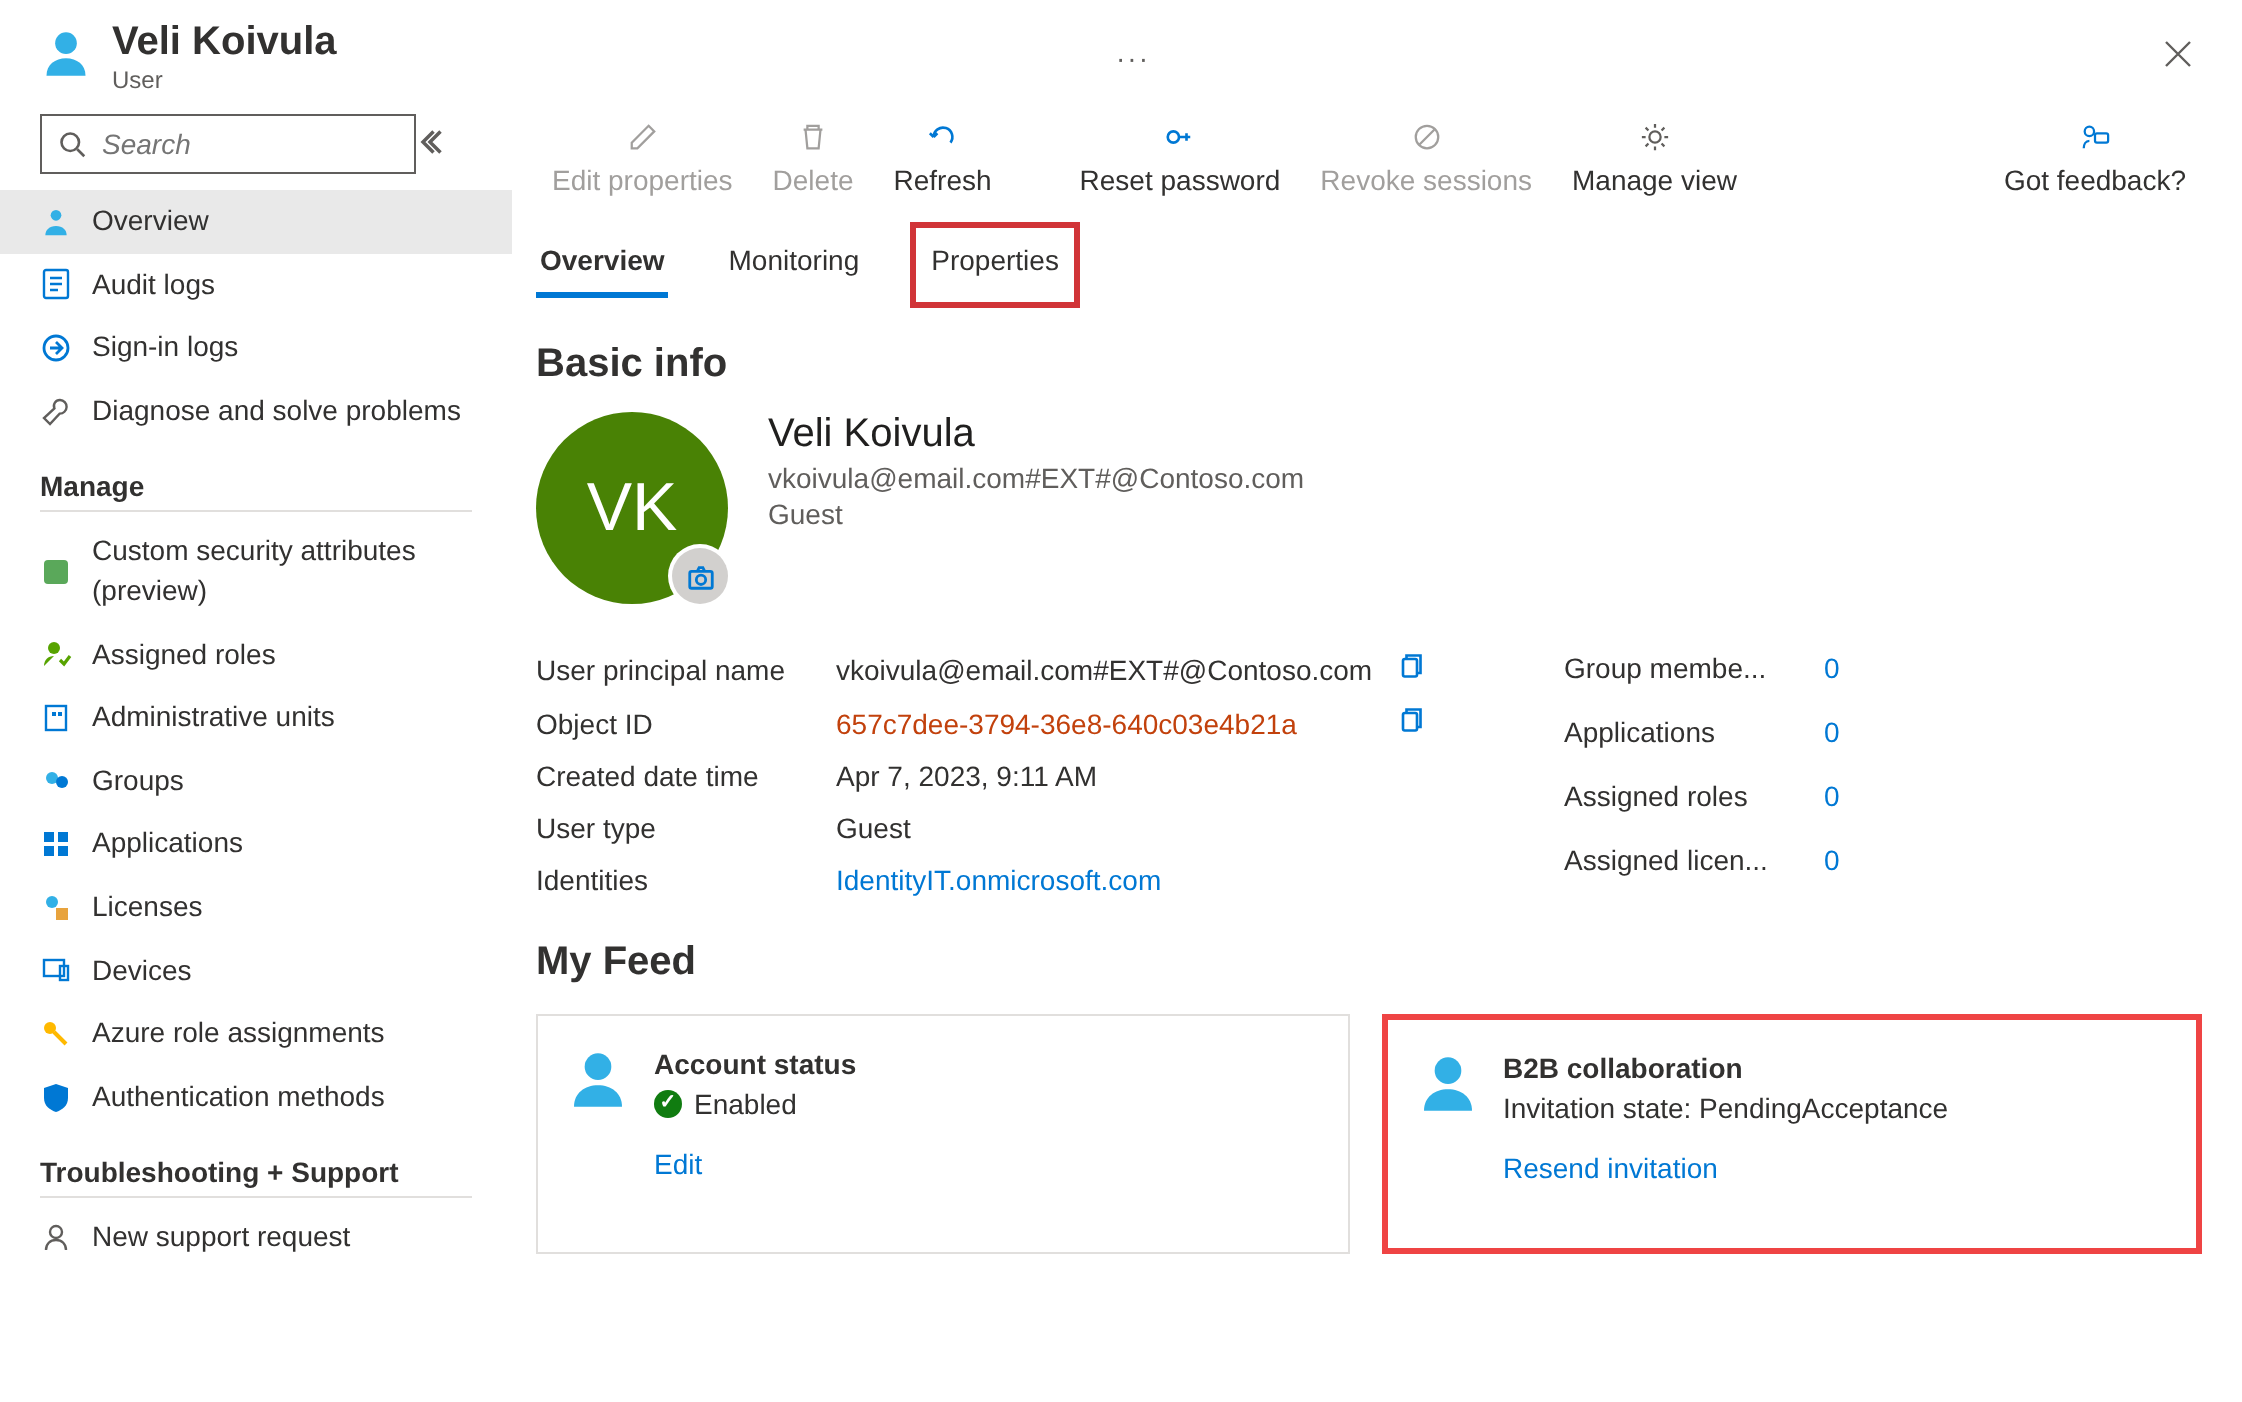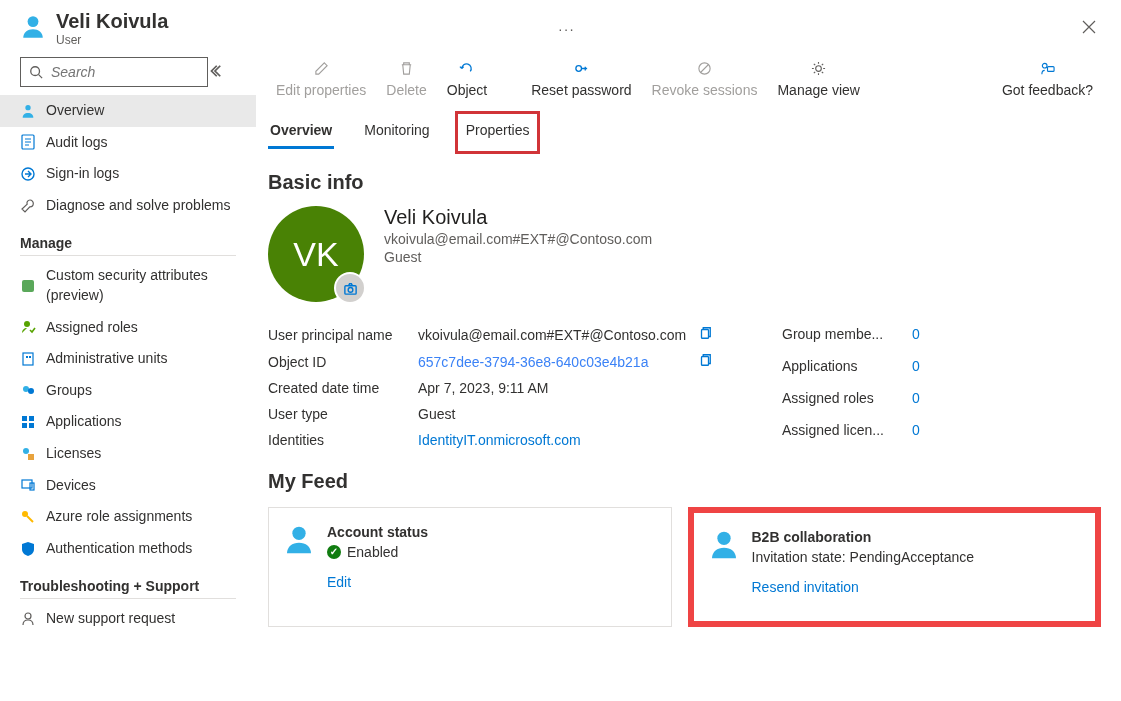--- a/index.html
+++ b/index.html
@@ -102,35 +102,35 @@
   }
   .avatar-edit svg { width:15px; height:15px; stroke:#0078d4; fill:none; stroke-width:1.5;}
   .user-name { font-size:20px; color:#201f1e; }
   .user-email { font-size:14px; color:#605e5c; margin-top:2px;}
   .user-type { font-size:14px; color:#605e5c; margin-top:2px;}
 
   .info-cols { display:flex; gap: 60px; margin-top: 24px; }
   .info-grid { display:grid; grid-template-columns: 150px 280px 24px; row-gap:10px; align-items:center; font-size:14px;}
   .info-label { color:#323130; }
   .info-value { color:#323130; }
-  .info-value.muted { color:#3b82f6; }
+  .info-value.muted { color:#c2410c; }
   .info-value.link { color:#0078d4; cursor:pointer; }
   .copy-btn svg { width:14px; height:14px; stroke:#0078d4; fill:none; stroke-width:1.5; cursor:pointer;}
 
   .stats-grid { display:grid; grid-template-columns: 130px 40px; row-gap:6px; font-size:14px;}
   .stat-label { color:#323130; white-space:nowrap; overflow:hidden; text-overflow:ellipsis; }
   .stat-val { color:#0078d4; cursor:pointer;}
 
   .feed-cards { display:flex; gap:16px; margin-top:14px;}
   .card {
     flex:1; border:1px solid #e1dfdd; padding:16px 18px 14px 14px;
     display:flex; gap:12px;
     min-height:120px;
   }
-  .card.highlight { border: 6px solid #ef4444; }
+  .card.highlight { border: 3px solid #ef4444; }
   .card-icon svg { width:32px; height:32px; }
   .card-title { font-weight:600; font-size:14px; margin-bottom:4px;}
   .card-sub { font-size:14px; display:flex; align-items:center; gap:6px;}
   .card-link { color:#0078d4; cursor:pointer; margin-top:14px; display:inline-block; font-size:14px;}
   .check-icon {
     width:14px; height:14px; border-radius:50%; background:#107c10;
     display:inline-flex; align-items:center; justify-content:center;
   }
   .check-icon::after { content:"✓"; color:#fff; font-size:10px; font-weight:bold; line-height:1;}
 </style>
@@ -324,21 +324,21 @@
       <div class="tool-btn disabled">
         <svg viewBox="0 0 16 16">
             <path d="M3 4h10M5 4V2h6v2M4 4l1 10h6l1-10" fill="none" stroke="#a19f9d" stroke-width="1.2"></path>
           </svg>
         <span>Delete</span>
       </div>
       <div class="tool-btn">
         <svg viewBox="0 0 16 16">
             <path d="M3 8a5 5 0 119 3M3 8l-2-2m2 2l2-2" fill="none" stroke="#0078d4" stroke-width="1.4"></path>
           </svg>
-        <span>Object</span>
+        <span>Refresh</span>
       </div>
       <span style="width:20px"></span>
       <div class="tool-btn">
         <svg viewBox="0 0 16 16">
             <circle cx="5" cy="8" r="3" fill="none" stroke="#0078d4" stroke-width="1.4"></circle>
             <path d="M8 8h6m-2-2v4" stroke="#0078d4" stroke-width="1.4"></path>
           </svg>
         <span>Reset password</span>
       </div>
       <div class="tool-btn disabled">

